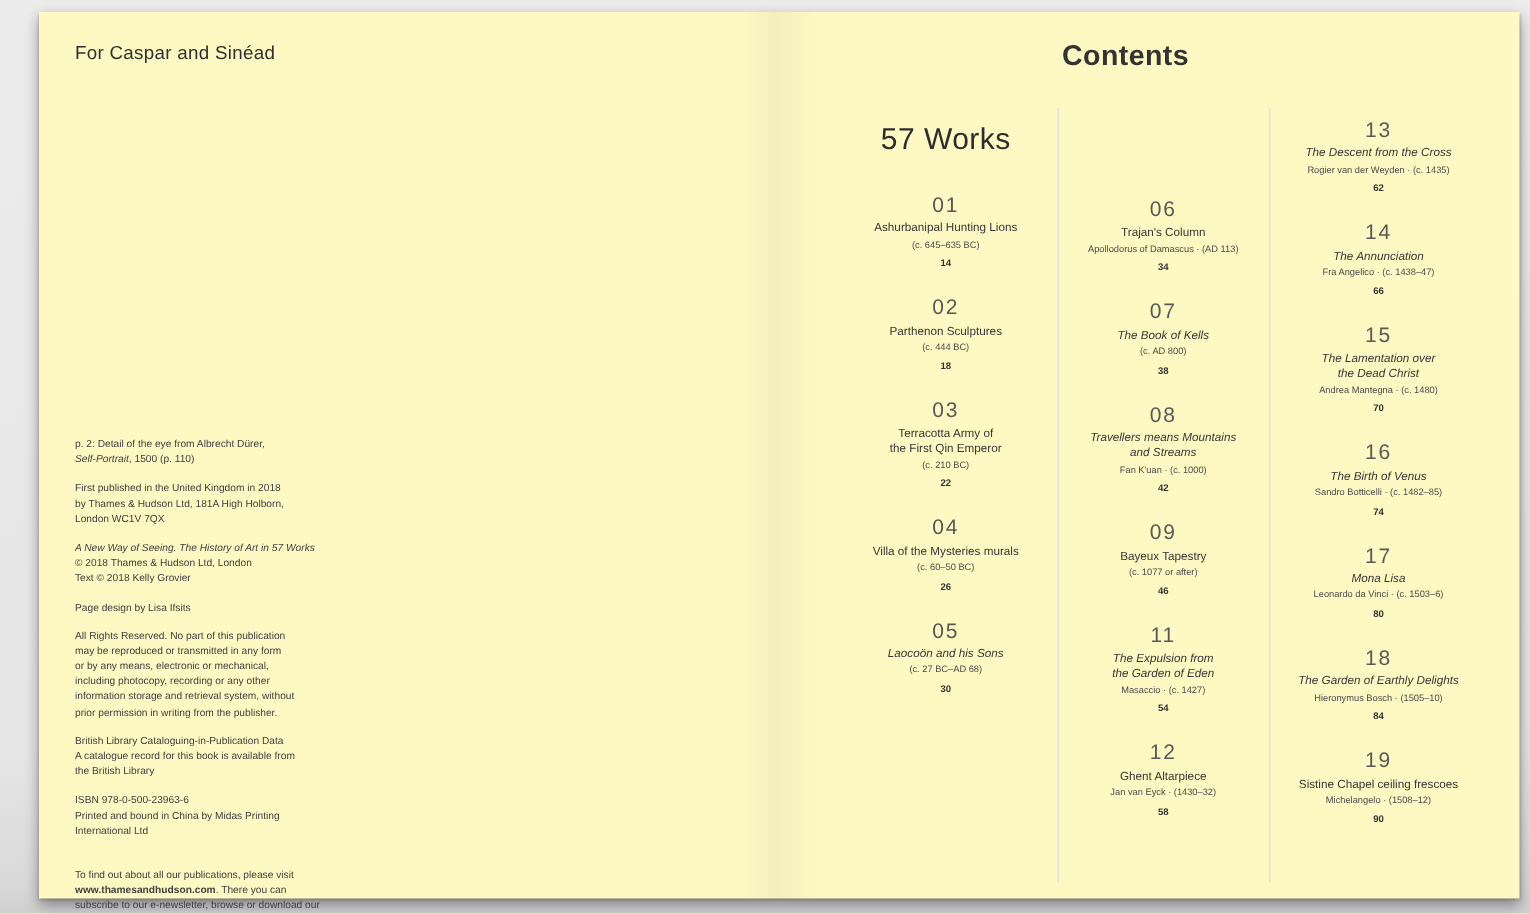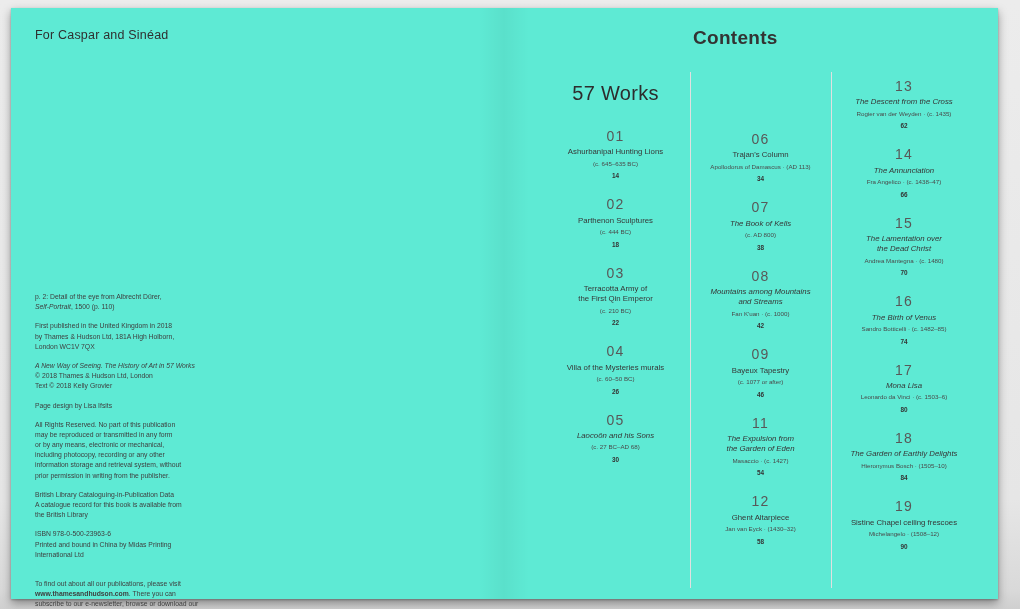--- a/index.html
+++ b/index.html
@@ -3,22 +3,22 @@
 <meta charset="utf-8">
 <style>
   html,body{margin:0;padding:0;}
   body{
     width:1020px;height:609px;position:relative;overflow:hidden;
     background:linear-gradient(180deg,#ececec 0%,#e6e6e6 82%,#d9d9d9 97%,#cfcfcf 100%);
     font-family:"Liberation Sans",sans-serif;
     -webkit-font-smoothing:antialiased;
   }
   .spread{
-    position:absolute;left:11px;top:8px;width:987px;height:591px;
-    background:#5eead4;
+    position:absolute;left:26px;top:8px;width:987px;height:591px;
+    background:#fef9c3;
     box-shadow:0 4px 9px rgba(0,0,0,.38),0 1px 2px rgba(0,0,0,.25);
   }
   .gutter{
     position:absolute;left:468px;top:0;width:50px;height:100%;
     background:linear-gradient(90deg,rgba(0,0,0,0) 0%,rgba(0,0,0,.045) 50%,rgba(0,0,0,0) 100%);
     pointer-events:none;
   }
   .dedication{
     position:absolute;left:24px;top:20px;
     font-size:12.5px;color:#2f2f2f;font-weight:500;letter-spacing:.2px;
@@ -154,21 +154,21 @@
 
         <div class="entry">
           <div class="num">07</div>
           <div class="title it">The Book of Kells</div>
           <div class="by">(c. AD 800)</div>
           <div class="pg">38</div>
         </div>
 
         <div class="entry">
           <div class="num">08</div>
-          <div class="title it">Mountains among Mountains
+          <div class="title it">Travellers means Mountains
 and Streams</div>
           <div class="by">Fan K'uan · (c. 1000)</div>
           <div class="pg">42</div>
         </div>
 
         <div class="entry">
           <div class="num">09</div>
           <div class="title">Bayeux Tapestry</div>
           <div class="by">(c. 1077 or after)</div>
           <div class="pg">46</div>

